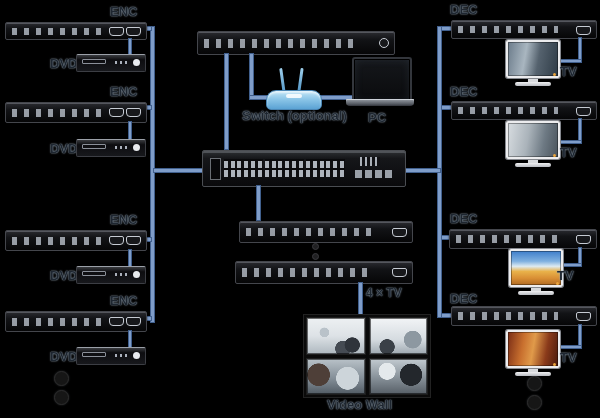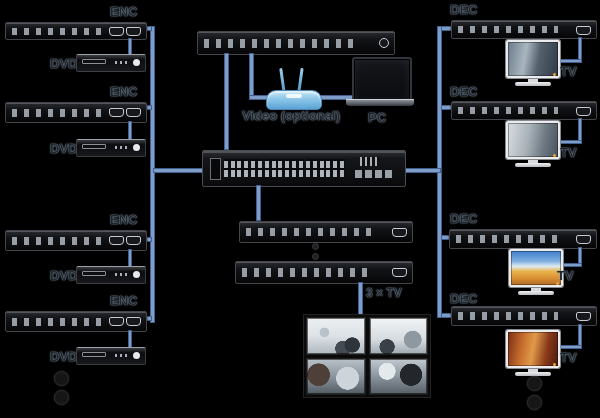--- a/index.html
+++ b/index.html
@@ -174,21 +174,21 @@
 
   <div class="vline" style="left:224px;top:53px;height:97px"></div>
   <div class="vline" style="left:249px;top:53px;height:44px"></div>
   <div class="hline" style="left:249px;top:95px;width:104px"></div>
 
   <div class="antenna" style="left:281px;top:68px;height:26px;transform:rotate(-8deg)"></div>
   <div class="antenna" style="left:299px;top:68px;height:24px;transform:rotate(8deg)"></div>
   <div class="router-body" style="left:266px;top:90px;width:54px;height:18px">
     <span class="router-slot"></span>
   </div>
-  <div class="lbl big" style="left:242px;top:108px">Video (optional)</div>
+  <div class="lbl big" style="left:242px;top:108px">Switch (optional)</div>
 
   <div class="pc-screen" style="left:352px;top:57px;width:56px;height:43px"></div>
   <div class="pc-base" style="left:346px;top:99px;width:68px;height:7px"></div>
   <div class="lbl big" style="left:368px;top:110px">PC</div>
 
   <div class="switch" style="left:202px;top:150px;width:202px;height:35px">
     <span class="sw-slot"></span>
     <span class="sw-block" style="left:21px"></span>
     <span class="sw-block" style="left:62px"></span>
     <span class="sw-block" style="left:103px"></span>
@@ -203,28 +203,29 @@
     <span class="hdmi"></span>
   </div>
   <div class="middot" style="left:312px;top:243px"></div>
   <div class="middot" style="left:312px;top:253px"></div>
   <div class="rack" style="left:235px;top:261px;width:176px;height:21px">
     <span class="ports"></span>
     <span class="hdmi"></span>
   </div>
 
   <div class="vline" style="left:358px;top:282px;height:33px"></div>
-  <div class="lbl sm" style="left:366px;top:286px">3 × TV</div>
+  <div class="lbl sm" style="left:366px;top:286px">4 × TV</div>
 
   <div class="vwall" style="left:303px;top:314px;width:128px;height:84px">
     <div class="vc vc1"></div>
     <div class="vc vc2"></div>
     <div class="vc vc3"></div>
     <div class="vc vc4"></div>
   </div>
+  <div class="lbl big" style="left:327px;top:397px">Video Wall</div>
 
   <div class="lbl big" style="left:450px;top:2px">DEC</div>
   <div class="rack" style="left:451px;top:20px;width:144px;height:17px">
     <span class="ports"></span>
     <span class="hdmi"></span>
   </div>
   <div class="vline thin" style="left:578px;top:37px;height:25px"></div>
   <div class="hline thin" style="left:558px;top:59px;width:24px"></div>
   <div class="tv" style="left:506px;top:40px">
     <div class="screen s1">

